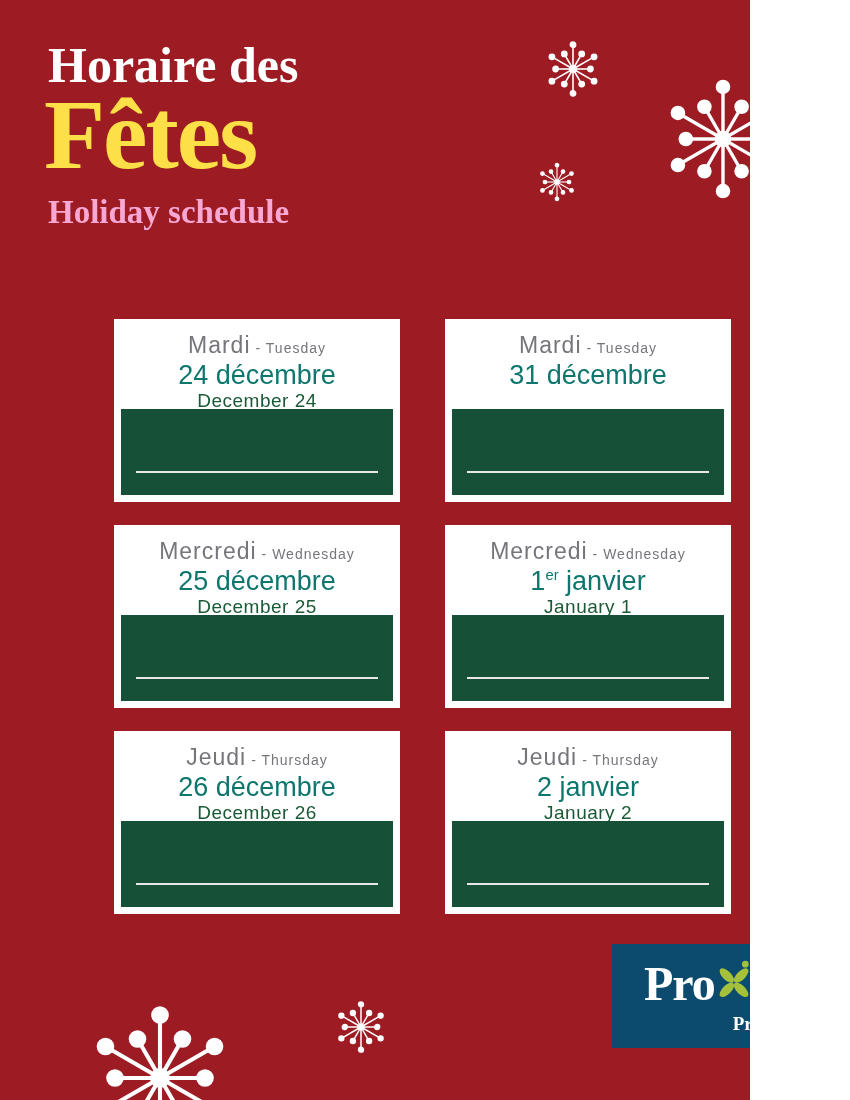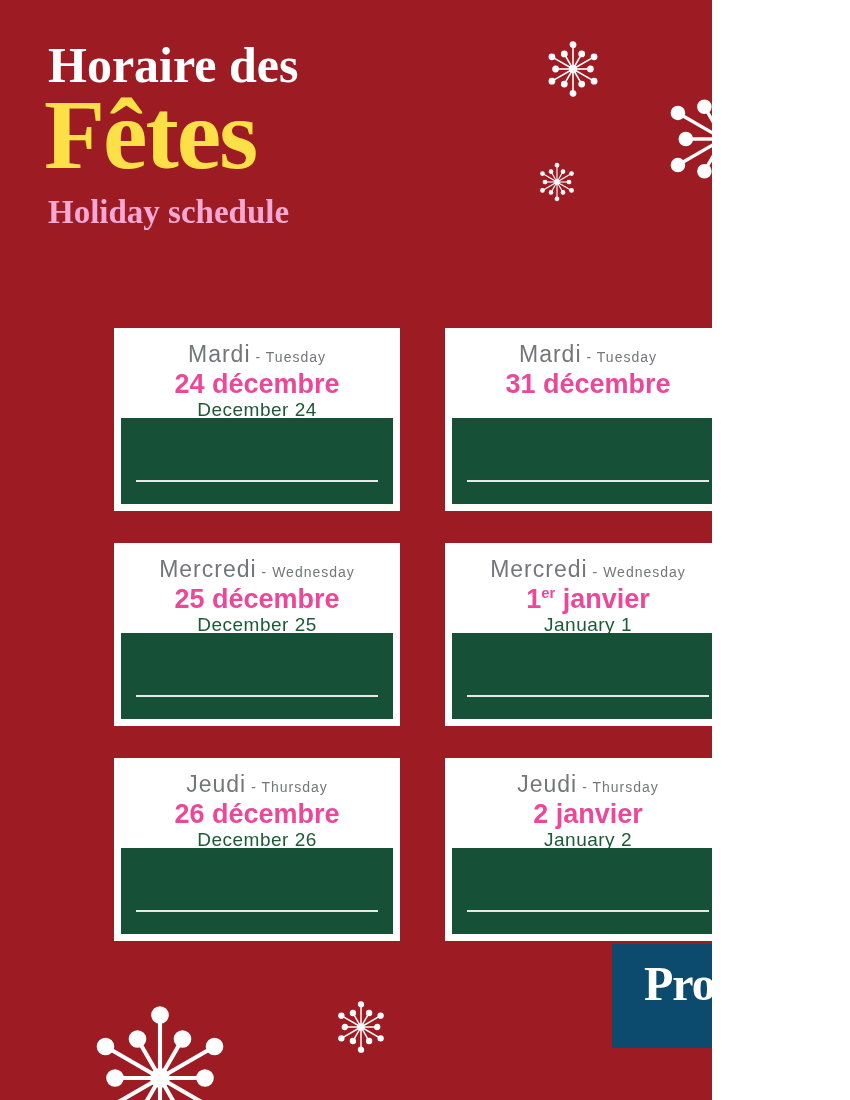--- a/index.html
+++ b/index.html
@@ -2,20 +2,21 @@
 <html><head>
 <meta charset="utf-8">
 <style>
   html,body{margin:0;padding:0;}
   .poster{
     position:relative;
     width:712px;height:1100px;
     background:#9D1B23;
     overflow:hidden;
     font-family:"Liberation Sans","DejaVu Sans",sans-serif;
+    padding-left:38px;
   }
   
   .title-line1{
     position:absolute;left:48px;top:40px;
     font-family:"Liberation Serif","DejaVu Serif",serif;
     font-weight:800;font-size:50px;line-height:1;color:#FFFFFF;
   }
   .title-line2{
     position:absolute;left:44px;top:85px;
     font-family:"Liberation Serif","DejaVu Serif",serif;
@@ -34,33 +35,32 @@
     position:absolute;left:114px;top:319px;
     display:grid;
     grid-template-columns:286px 286px;
     column-gap:45px;row-gap:23px;
   }
   .card{
     width:286px;height:183px;
     background:#FFFFFF;
     display:flex;flex-direction:column;
     box-sizing:border-box;
-    margin-top:9px;
   }
   .card-head{
     height:90px;box-sizing:border-box;
     padding-top:13px;text-align:center;
   }
   .card-day{
     color:#75767B;line-height:26px;letter-spacing:1px;
   }
   .day-fr{font-size:23px;font-weight:400;}
   .day-en{font-size:14px;margin-left:5px;}
   .card-date-fr{
-    color:#ec4899;font-size:27px;font-weight:700;line-height:28px;
+    color:#0f766e;font-size:27px;font-weight:400;line-height:28px;
   }
   .card-date-fr sup{font-size:0.55em;vertical-align:super;line-height:0;}
   .card-date-en{
     color:#1B5A36;font-size:19px;font-weight:400;line-height:23px;letter-spacing:0.5px;
   }
   .hours-box{
     margin:0 7px 7px 7px;flex:1;
     background:#165137;position:relative;
   }
   .hours-line{

